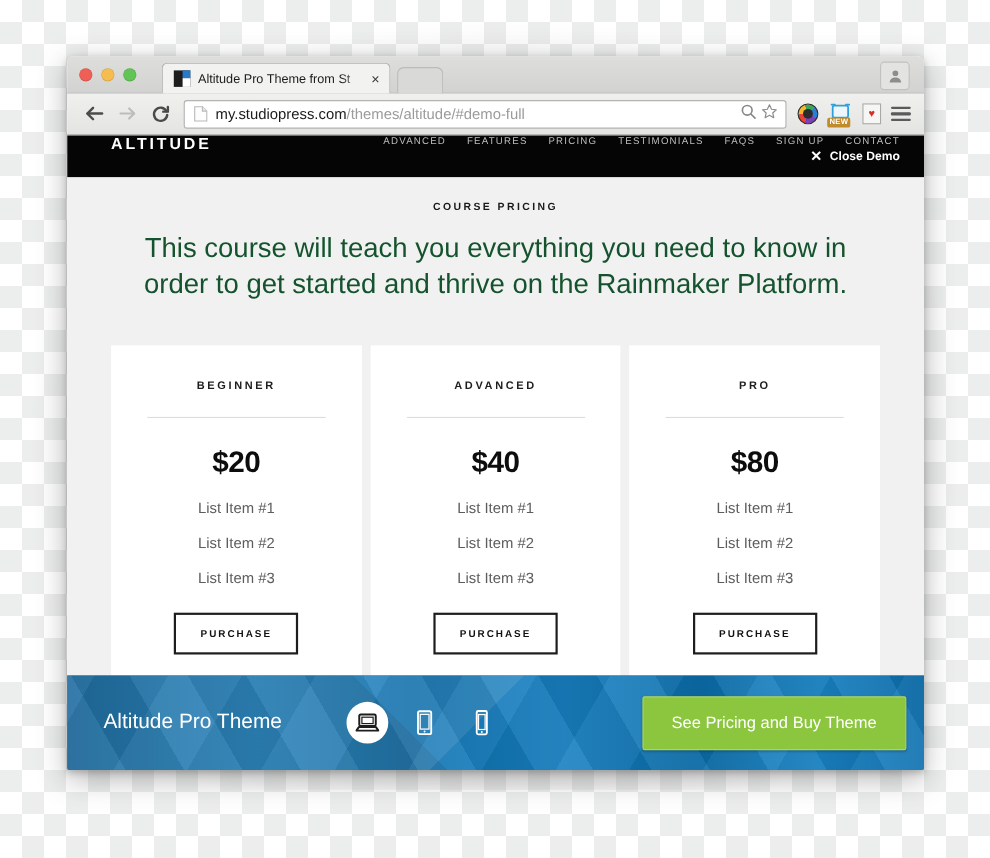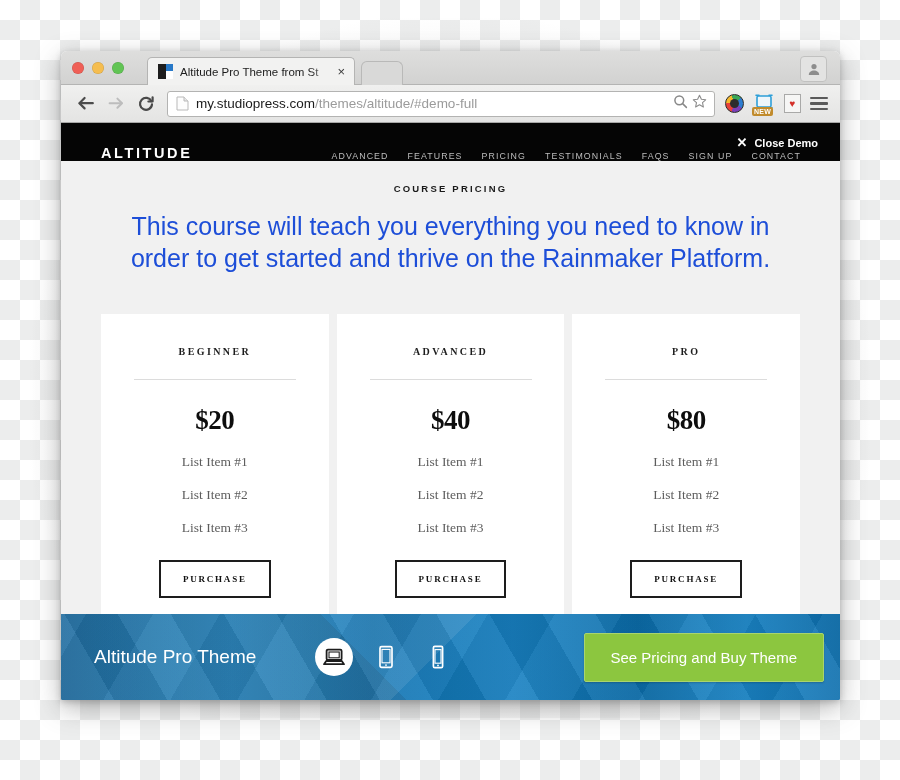--- a/index.html
+++ b/index.html
@@ -241,22 +241,22 @@
     background: #f1f1f1;
     position: relative;
     overflow: hidden;
   }
 
   
   .site-nav {
     height: 38px;
     background: #050505;
     display: flex;
-    align-items: flex-end;
-    padding: 0 17px 0 40px;
+    align-items: flex-start;
+    padding: 0 0 0 40px;
     position: relative;
   }
   .site-logo {
     color: #ffffff;
     font-size: 14.5px;
     font-weight: bold;
     letter-spacing: 2.6px;
   }
   .site-menu {
     margin-left: auto;
@@ -304,29 +304,28 @@
     font-weight: bold;
     letter-spacing: 2.2px;
     color: #1a1a1a;
   }
   .headline {
     margin: 16px auto 4px;
     width: 700px;
     text-align: center;
     font-size: 25px;
     line-height: 1.28;
-    color: #1d4ed8;
+    color: #14532d;
     font-weight: 300;
   }
 
   .cards {
     margin: 40px 40px 0;
     display: flex;
     gap: 8px;
-    font-family: Liberation Serif, serif;
   }
   .card {
     flex: 1 1 0;
     background: #ffffff;
     padding: 32px 20px 26px;
     display: flex;
     flex-direction: column;
     align-items: center;
     min-height: 295px;
   }

